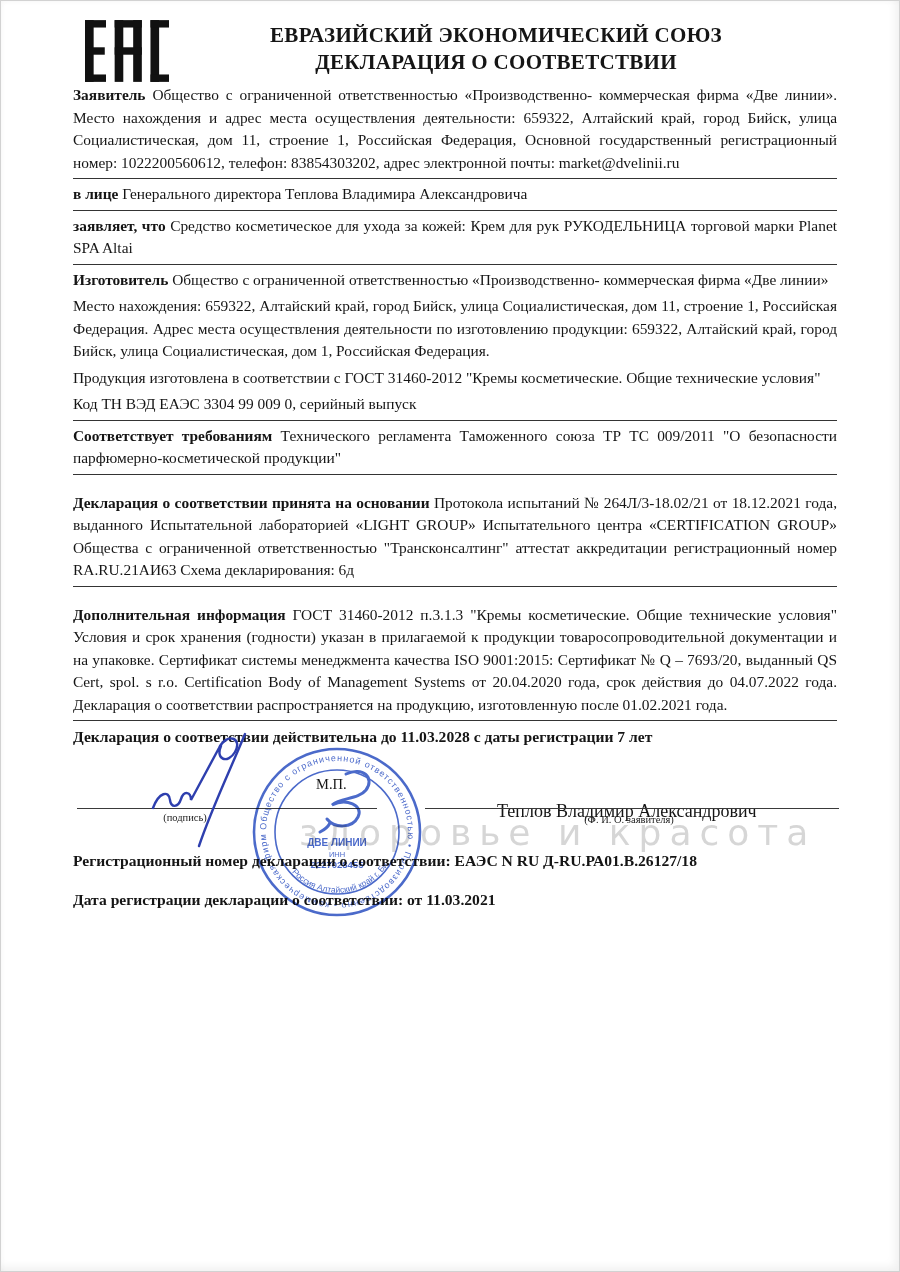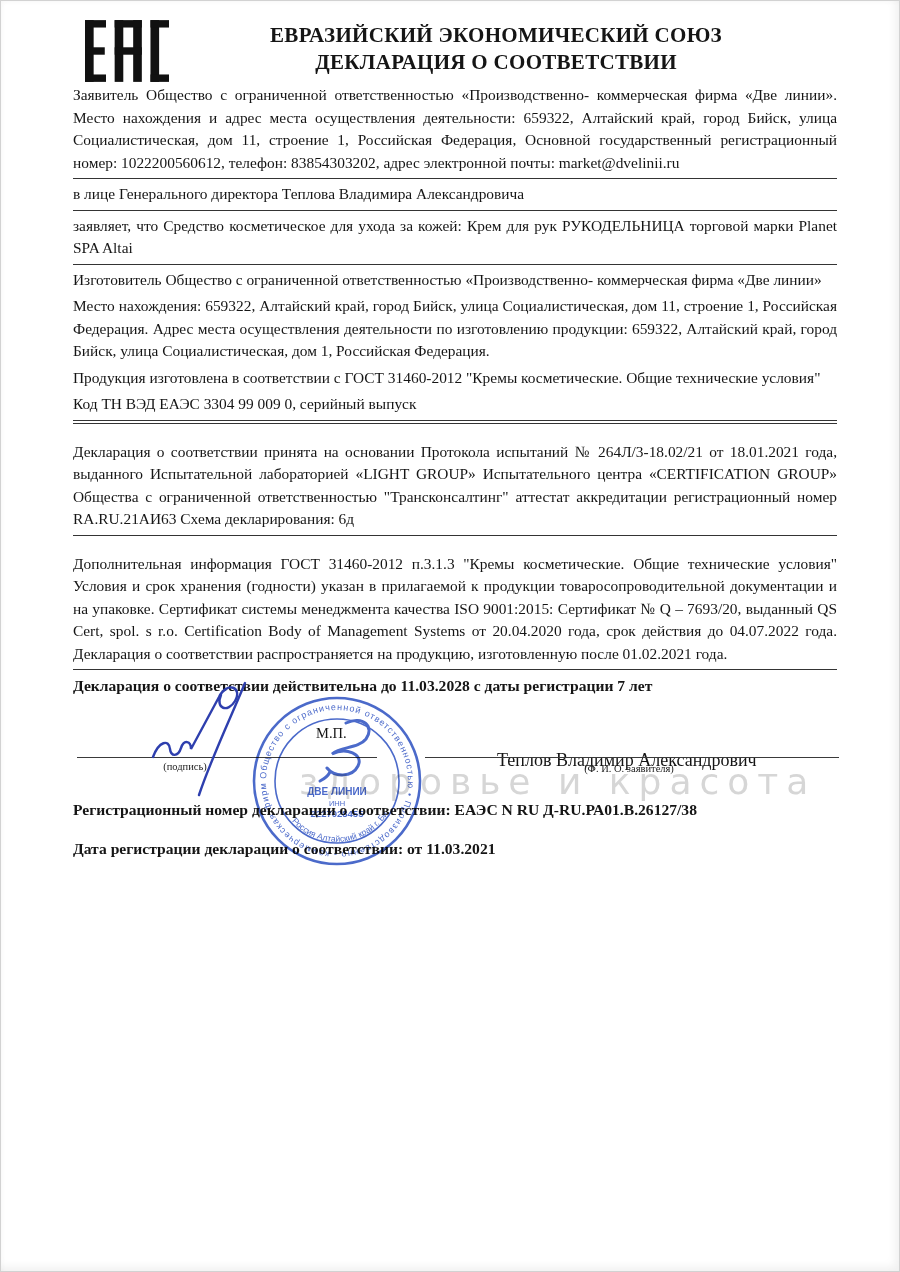--- a/index.html
+++ b/index.html
@@ -10,21 +10,21 @@
     box-shadow:inset -4px -4px 9px rgba(0,0,0,.06), inset 2px 2px 4px rgba(0,0,0,.02);
     font-family:"Liberation Serif","DejaVu Serif",serif;color:#151515;
     overflow:hidden;
   }
   .header{display:flex;align-items:flex-start;}
   .eac{width:84px;flex:0 0 84px;margin:4px 0 0 12px;}
   .titles{flex:1;text-align:center;font-weight:bold;font-size:21px;line-height:1.3;
     padding-top:6px;margin-right:14px;letter-spacing:.3px;}
   .body-start{margin-top:26px;}
   .sec{margin:0;text-align:justify;font-size:15.4px;line-height:22.5px;padding:2px 0;}
-  .sec b{font-weight:normal;}
+  .sec b{font-weight:bold;}
   .rule{border-top:1.5px solid #343434;height:0;margin:2px 0;}
   .gap-top{margin-top:15px;}
   .validity{font-weight:bold;font-size:15.6px;padding:3px 0 0;margin:0;line-height:22px;}
   .sig-area{position:relative;height:92px;}
   .line-left{position:absolute;left:4px;top:60px;width:300px;border-bottom:1.6px solid #3a3a3a;}
   .cap-sign{position:absolute;left:32px;top:64px;width:160px;text-align:center;font-size:10.5px;color:#222;}
   .mp{position:absolute;left:243px;top:28px;font-size:14.5px;}
   .sig-name{position:absolute;left:408px;top:37px;width:336px;text-align:left;font-size:18px;margin:16px;}
   .line-right{position:absolute;left:352px;top:60px;width:414px;border-bottom:1.5px solid #3a3a3a;}
   .cap-fio{position:absolute;left:436px;top:66px;width:240px;text-align:center;font-size:10.5px;color:#222;}
@@ -76,23 +76,24 @@
   <div class="rule"></div>
 
   <div>
     <p class="sec"><b>Изготовитель</b> <span>Общество с ограниченной ответственностью «Производственно- коммерческая фирма «Две линии»</span></p>
     <p class="sec">Место нахождения: 659322, Алтайский край, город Бийск, улица Социалистическая, дом 11, строение 1, Российская Федерация. Адрес места осуществления деятельности по изготовлению продукции: 659322, Алтайский край, город Бийск, улица Социалистическая, дом 1, Российская Федерация.</p>
     <p class="sec">Продукция изготовлена в соответствии с ГОСТ 31460-2012 "Кремы косметические. Общие технические условия"</p>
     <p class="sec">Код ТН ВЭД ЕАЭС 3304 99 009 0, серийный выпуск</p>
   </div>
   <div class="rule"></div>
 
+  <p class="sec"><b>Соответствует требованиям</b> <span>Технического регламента Таможенного союза ТР ТС 009/2011 "О безопасности парфюмерно-косметической продукции"</span></p>
   <div class="rule"></div>
 
-  <p class="sec gap-top"><b>Декларация о соответствии принята на основании</b> <span>Протокола испытаний № 264Л/3-18.02/21 от 18.01.2021 года, выданного Испытательной лабораторией «LIGHT GROUP» Испытательного центра «CERTIFICATION GROUP» Общества с ограниченной ответственностью "Трансконсалтинг" аттестат аккредитации регистрационный номер RA.RU.21АИ63 Схема декларирования: 6д</span></p>
+  <p class="sec gap-top"><b>Декларация о соответствии принята на основании</b> <span>Протокола испытаний № 264Л/3-18.02/21 от 18.12.2021 года, выданного Испытательной лабораторией «LIGHT GROUP» Испытательного центра «CERTIFICATION GROUP» Общества с ограниченной ответственностью "Трансконсалтинг" аттестат аккредитации регистрационный номер RA.RU.21АИ63 Схема декларирования: 6д</span></p>
   <div class="rule"></div>
 
   <p class="sec gap-top"><b>Дополнительная информация</b> <span>ГОСТ 31460-2012 п.3.1.3 "Кремы косметические. Общие технические условия" Условия и срок хранения (годности) указан в прилагаемой к продукции товаросопроводительной документации и на упаковке. Сертификат системы менеджмента качества ISO 9001:2015: Сертификат № Q – 7693/20, выданный QS Cert, spol. s r.o. Certification Body of Management Systems от 20.04.2020 года, срок действия до 04.07.2022 года. Декларация о соответствии распространяется на продукцию, изготовленную после 01.02.2021 года.</span></p>
   <div class="rule"></div>
 
   <p class="validity">Декларация о соответствии действительна до 11.03.2028 с даты регистрации 7 лет</p>
 
   <div class="sig-area">
     <div class="wm2">здоровье и красота</div>
 
@@ -129,16 +130,16 @@
       <g fill="none" stroke="#3d5ec6" stroke-width="3" stroke-linecap="round">
         <path d="M95,28 C112,20 124,32 115,44 C107,54 90,51 81,59 C95,52 113,59 107,71 C101,83 83,82 76,73"></path>
         <path d="M79,77 C77,81 73,84 69,86"></path>
       </g>
       <text x="86" y="100" text-anchor="middle" font-family="Liberation Sans, sans-serif" font-weight="bold" font-size="10" fill="#3d5ec6">ДВЕ ЛИНИИ</text>
       <text x="86" y="111" text-anchor="middle" font-family="Liberation Sans, sans-serif" font-size="7.5" fill="#3d5ec6">ИНН</text>
       <text x="86" y="122" text-anchor="middle" font-family="Liberation Sans, sans-serif" font-weight="bold" font-size="9.5" fill="#3d5ec6">2227028455</text>
     </svg>
   </div>
 
-  <p class="reg"><span>Регистрационный номер декларации о соответствии:</span> <span>ЕАЭС N RU Д-RU.РА01.В.26127/38</span></p>
+  <p class="reg"><span>Регистрационный номер декларации о соответствии:</span> <span>ЕАЭС N RU Д-RU.РА01.В.26127/18</span></p>
   <p class="reg second"><span>Дата регистрации декларации о соответствии:</span> <span>от 11.03.2021</span></p>
 
 </div>
 
 </body></html>

